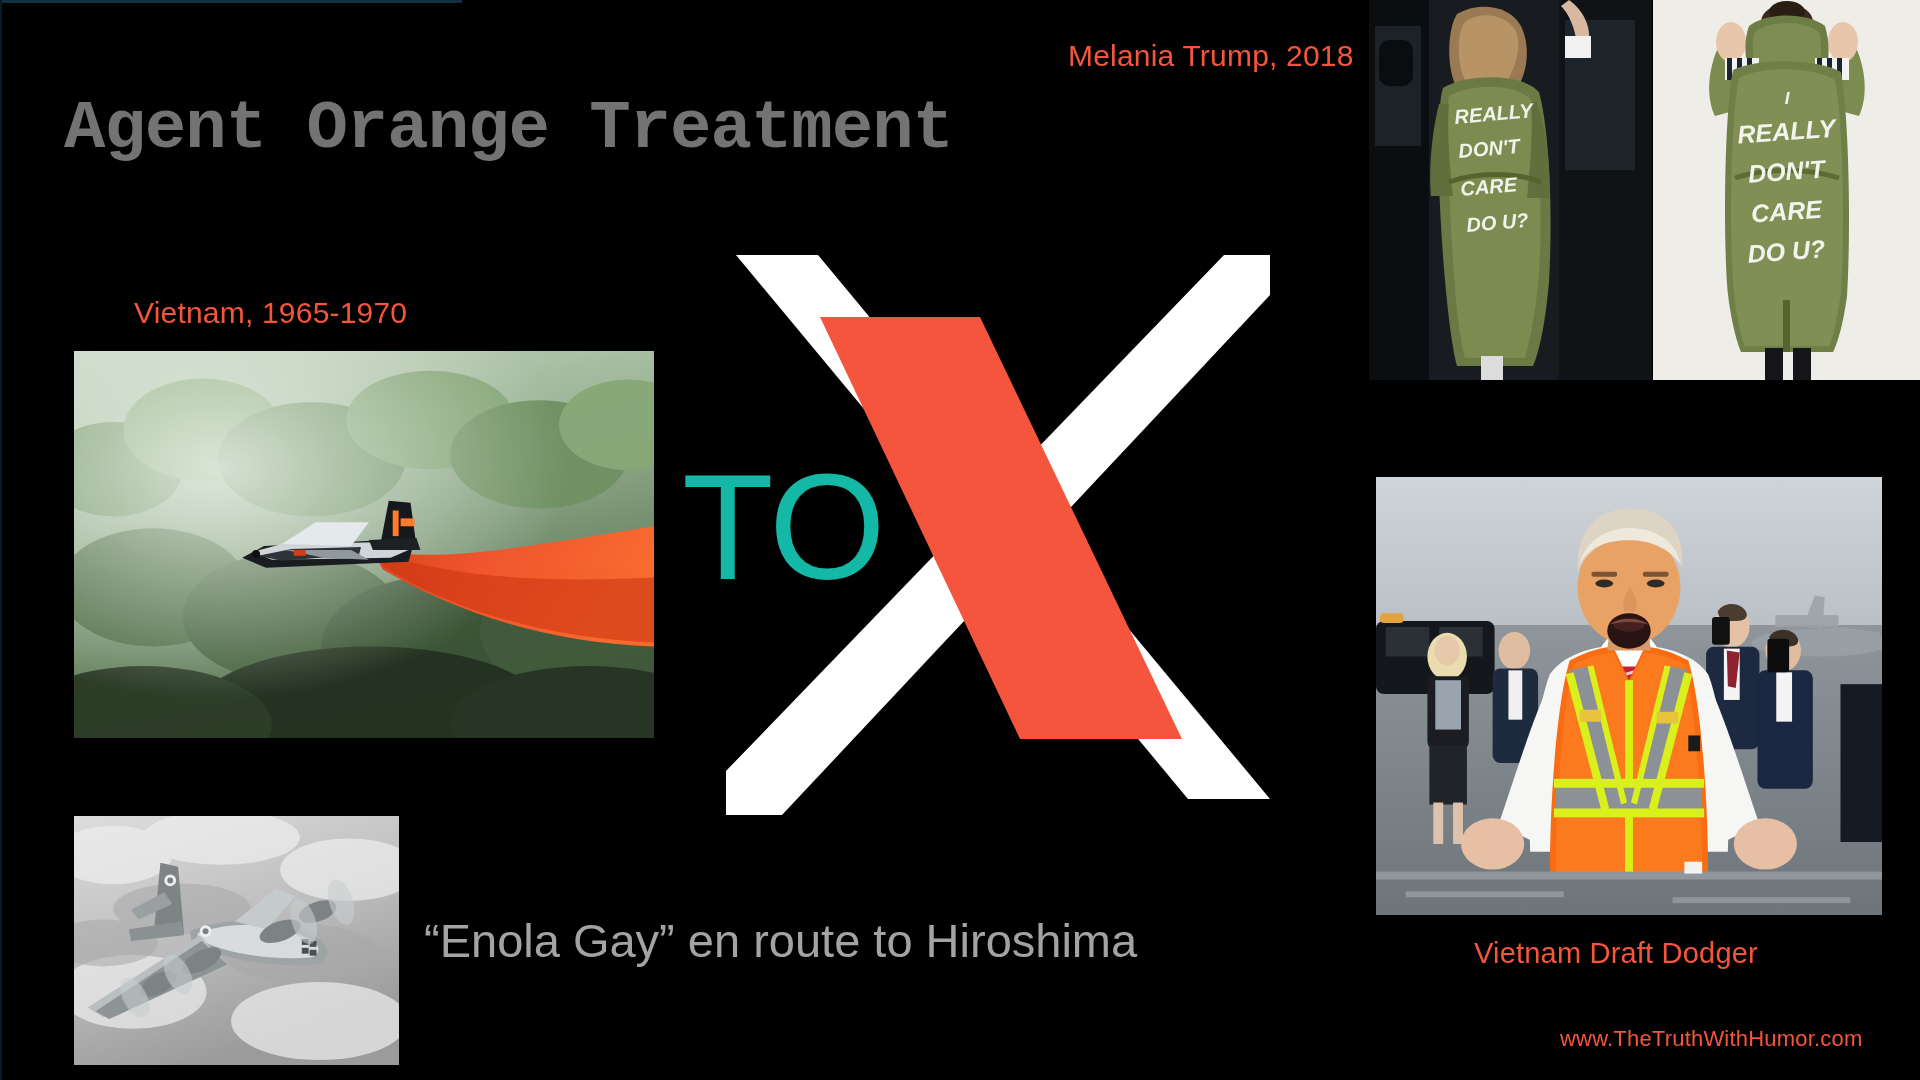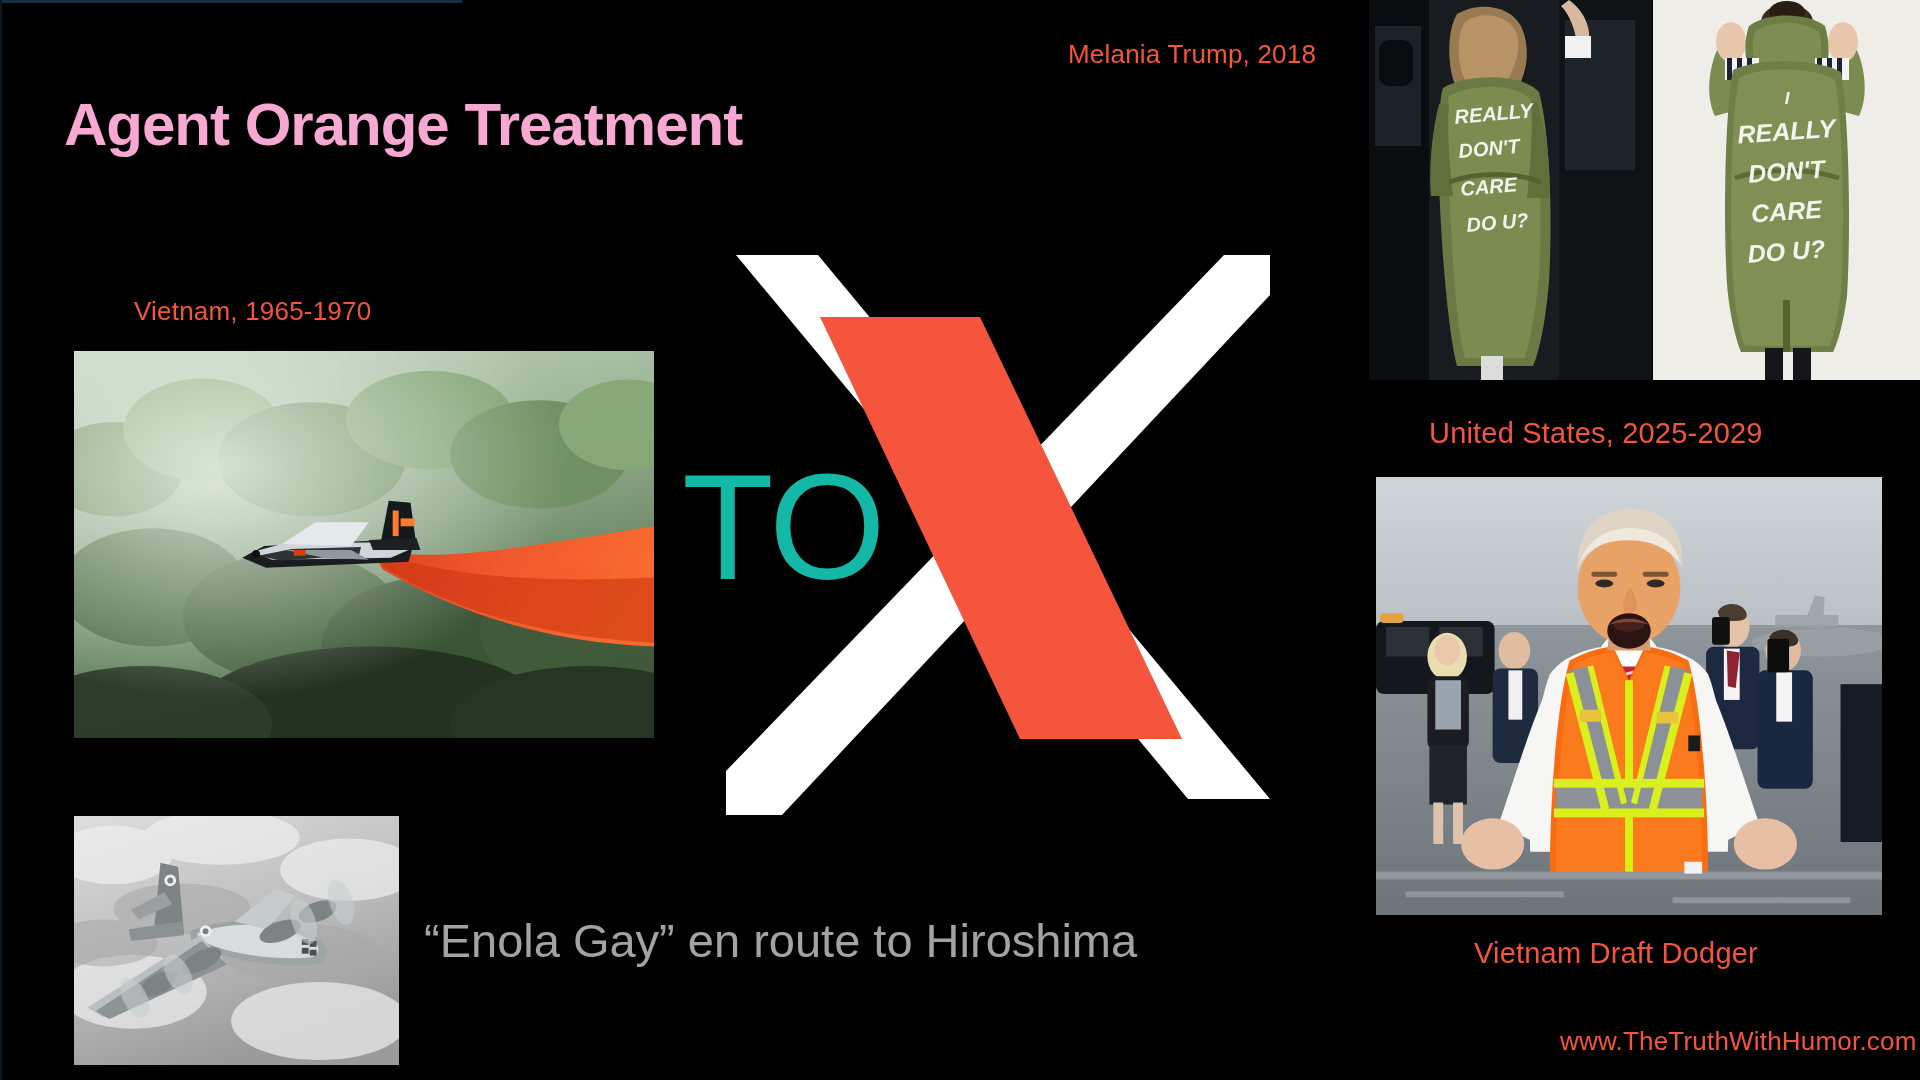--- a/index.html
+++ b/index.html
@@ -30,48 +30,49 @@
     position: absolute;
     left: 0; top: 0;
     width: 2px; height: 1080px;
     background: #0a1a24;
   }
 
   
   .label-red {
     position: absolute;
     color: #f4553c;
-    font-size: 26px;
+    font-size: 30px;
     font-weight: 400;
     white-space: nowrap;
     letter-spacing: 0.2px;
   }
   .label-white {
     position: absolute;
     color: #ffffff;
     white-space: nowrap;
   }
 
   #page-title {
     position: absolute;
     left: 64px;
     top: 90px;
-    font-size: 60px;
+    font-size: 69px;
     font-weight: 700;
-    color: #f9a8d4;
+    color: #737373;
     letter-spacing: -1px;
     white-space: nowrap;
+    font-family: Liberation Mono, monospace;
   }
 
   #melania-caption { left: 1068px; top: 39px; }
   #vietnam-caption { left: 134px; top: 296px; }
   #gallons-caption { left: 163px; top: 757px; }
   #usa-caption     { left: 1429px; top: 417px; font-size: 29px; }
   #dodger-caption  { left: 1474px; top: 937px; font-size: 29px; }
-  #site-caption    { left: 1560px; top: 1026px; font-size: 26px; }
+  #site-caption    { left: 1560px; top: 1026px; font-size: 22px; }
 
   #enola-caption {
     left: 424px;
     top: 913px;
     font-size: 47px;
     font-weight: 400;
     color: #a3a3a3;
   }
 
   
@@ -144,21 +145,20 @@
 
 <div id="stage">
 
   <div class="top-seam"></div>
   <div class="left-seam"></div>
 
   <div id="page-title">Agent Orange Treatment</div>
 
   <div class="label-red" id="melania-caption">Melania Trump, 2018</div>
   <div class="label-red" id="vietnam-caption">Vietnam, 1965-1970</div>
-  <div class="label-red" id="usa-caption">United States, 2025-2029</div>
   <div class="label-red" id="dodger-caption">Vietnam Draft Dodger</div>
   <div class="label-red" id="site-caption">www.TheTruthWithHumor.com</div>
   <div class="label-white" id="enola-caption">“Enola Gay” en route to Hiroshima</div>
 
   <div id="toxic-graphic">
     <svg class="x-mark" viewBox="0 0 580 560" preserveAspectRatio="none">
 
       <polygon points="46,0 128,0 580,544 498,544" fill="#ffffff"></polygon>
       <polygon points="534,0 580,0 580,40 92,560 36,560 36,516" fill="#ffffff"></polygon>
 

